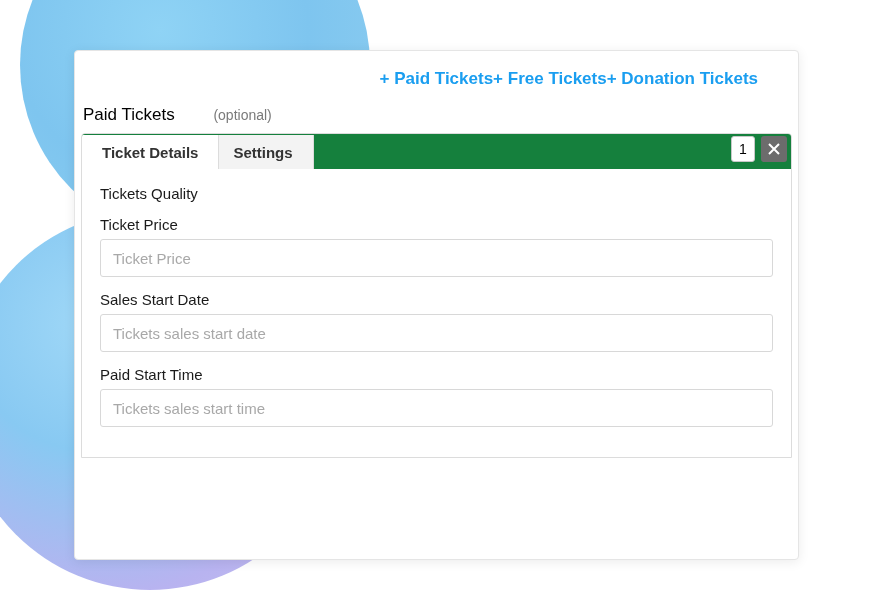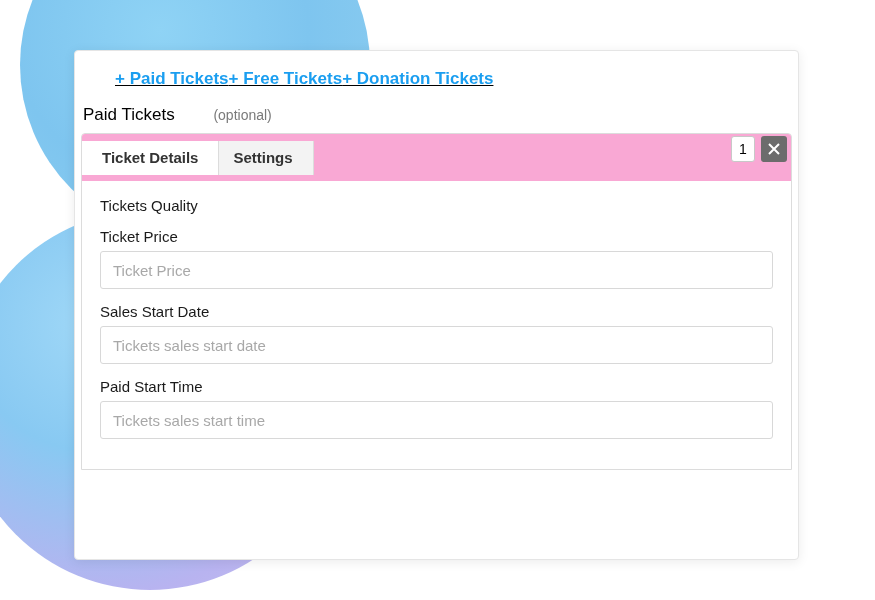--- a/index.html
+++ b/index.html
@@ -43,23 +43,22 @@
       height: 510px;
       background: #fff;
       border: 1px solid #e5e5e5;
       border-radius: 4px;
       box-shadow: 0 2px 12px rgba(0,0,0,0.08);
       z-index: 1;
       overflow: hidden;
     }
     .ticket-type-row {
       display: flex;
-      justify-content: flex-start;
+      justify-content: flex-end;
       padding: 18px 40px 16px 40px;
-      text-decoration: underline;
     }
     .ticket-type-link {
       color: #1a9ef0;
       font-weight: 600;
       font-size: 17px;
       cursor: pointer;
     }
     .section-title-row {
       padding: 0 8px 8px 8px;
       font-size: 17px;
@@ -75,23 +74,23 @@
     }
     .tabs-wrapper {
       margin: 0 6px;
       position: relative;
       border: 1px solid #dcdcdc;
       border-radius: 4px 4px 0 0;
       overflow: hidden;
     }
     .tabs-bar {
       display: flex;
-      align-items: center;
-      background: #f9a8d4;
-      height: 47px;
+      align-items: flex-end;
+      background: #15803d;
+      height: 35px;
       position: relative;
     }
     .tab {
       padding: 0 20px;
       height: 34px;
       display: flex;
       align-items: center;
       font-size: 15px;
       cursor: pointer;
       color: #333;

